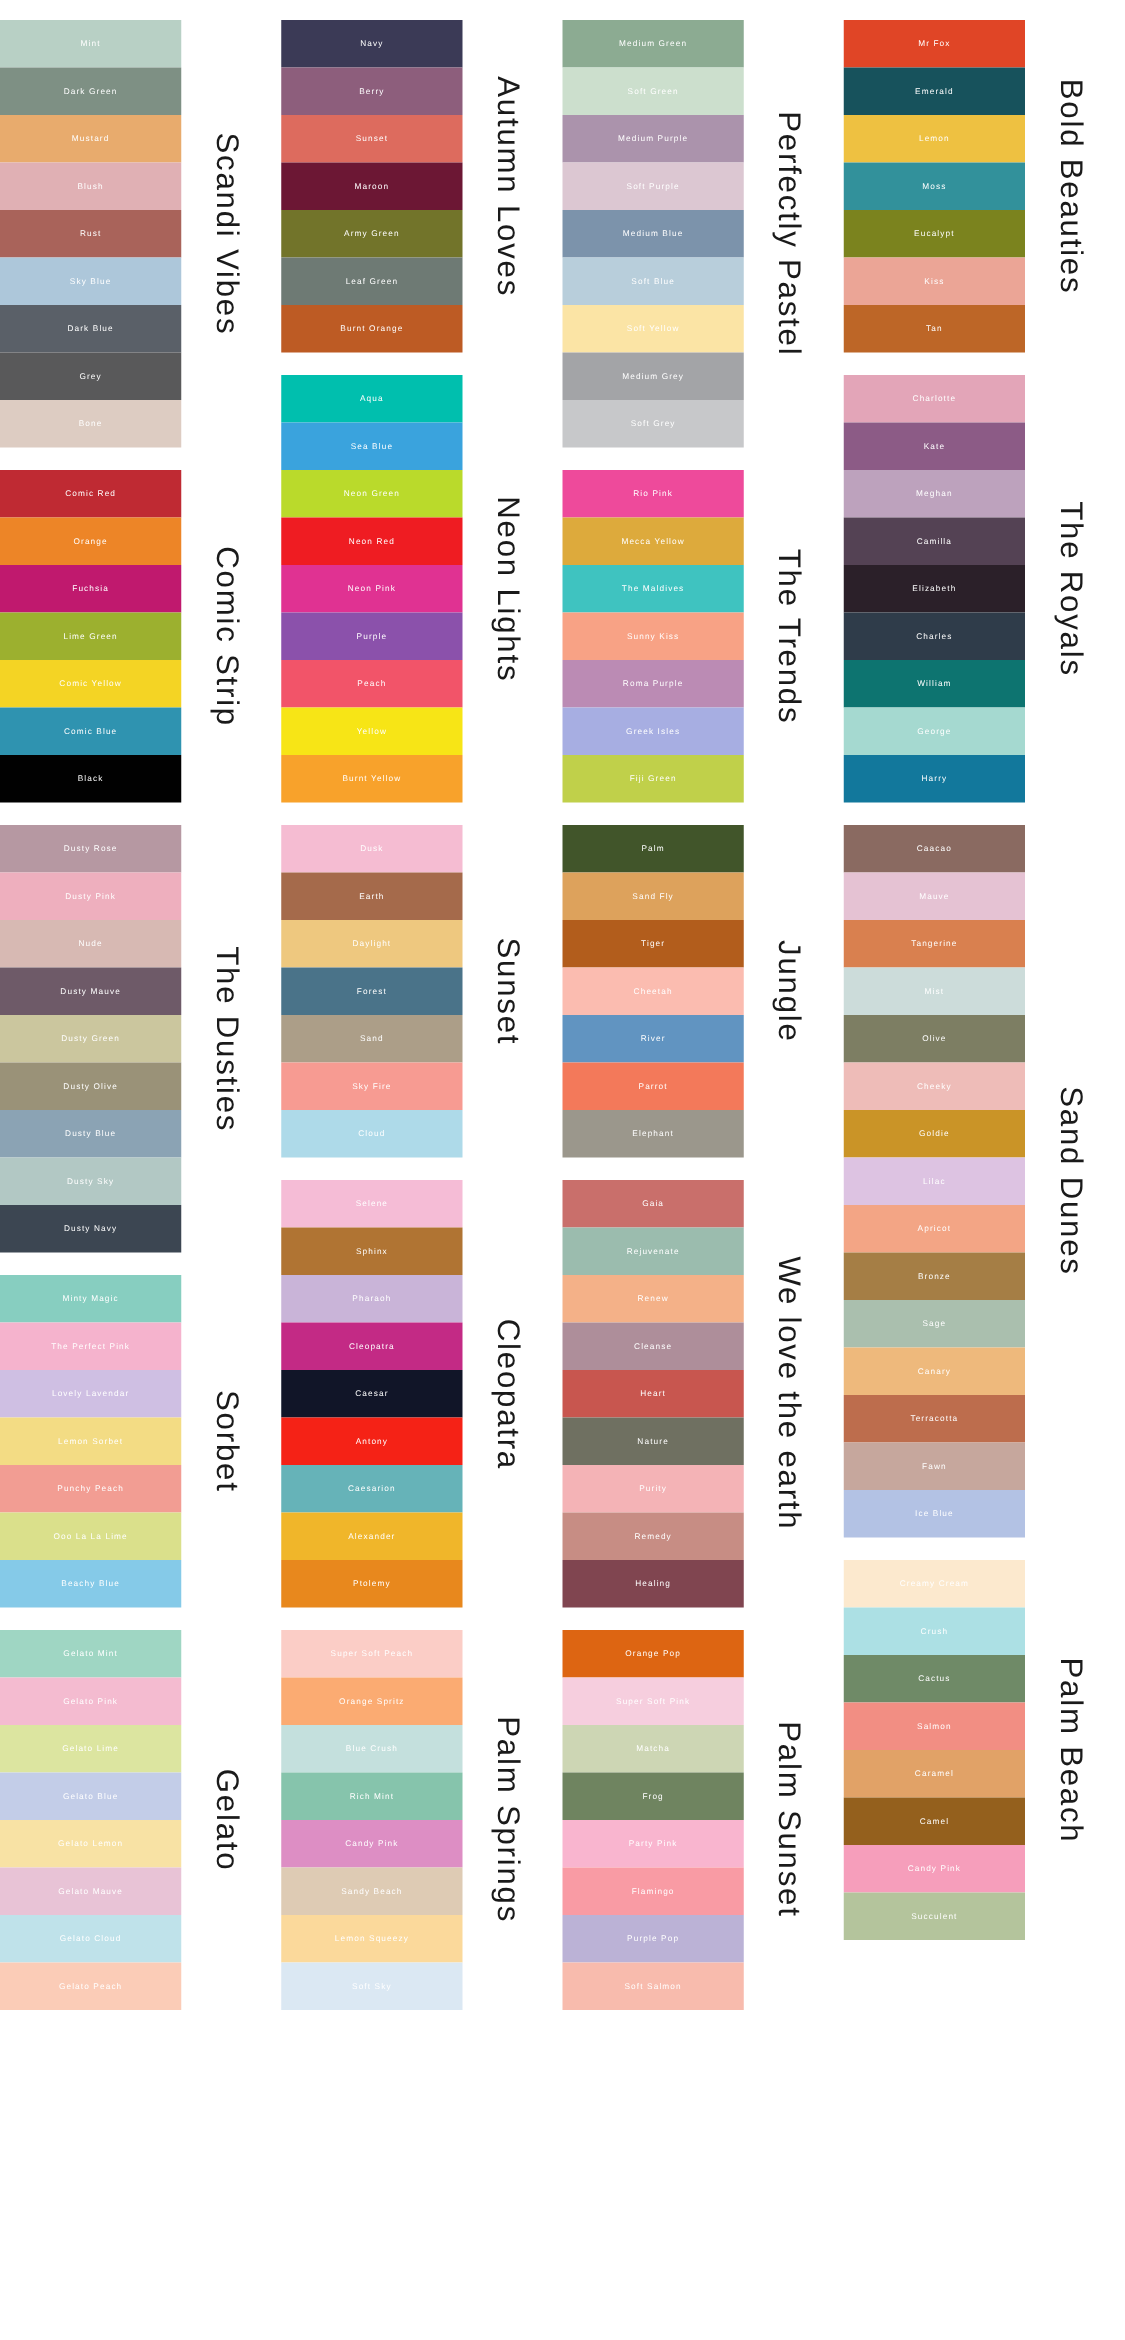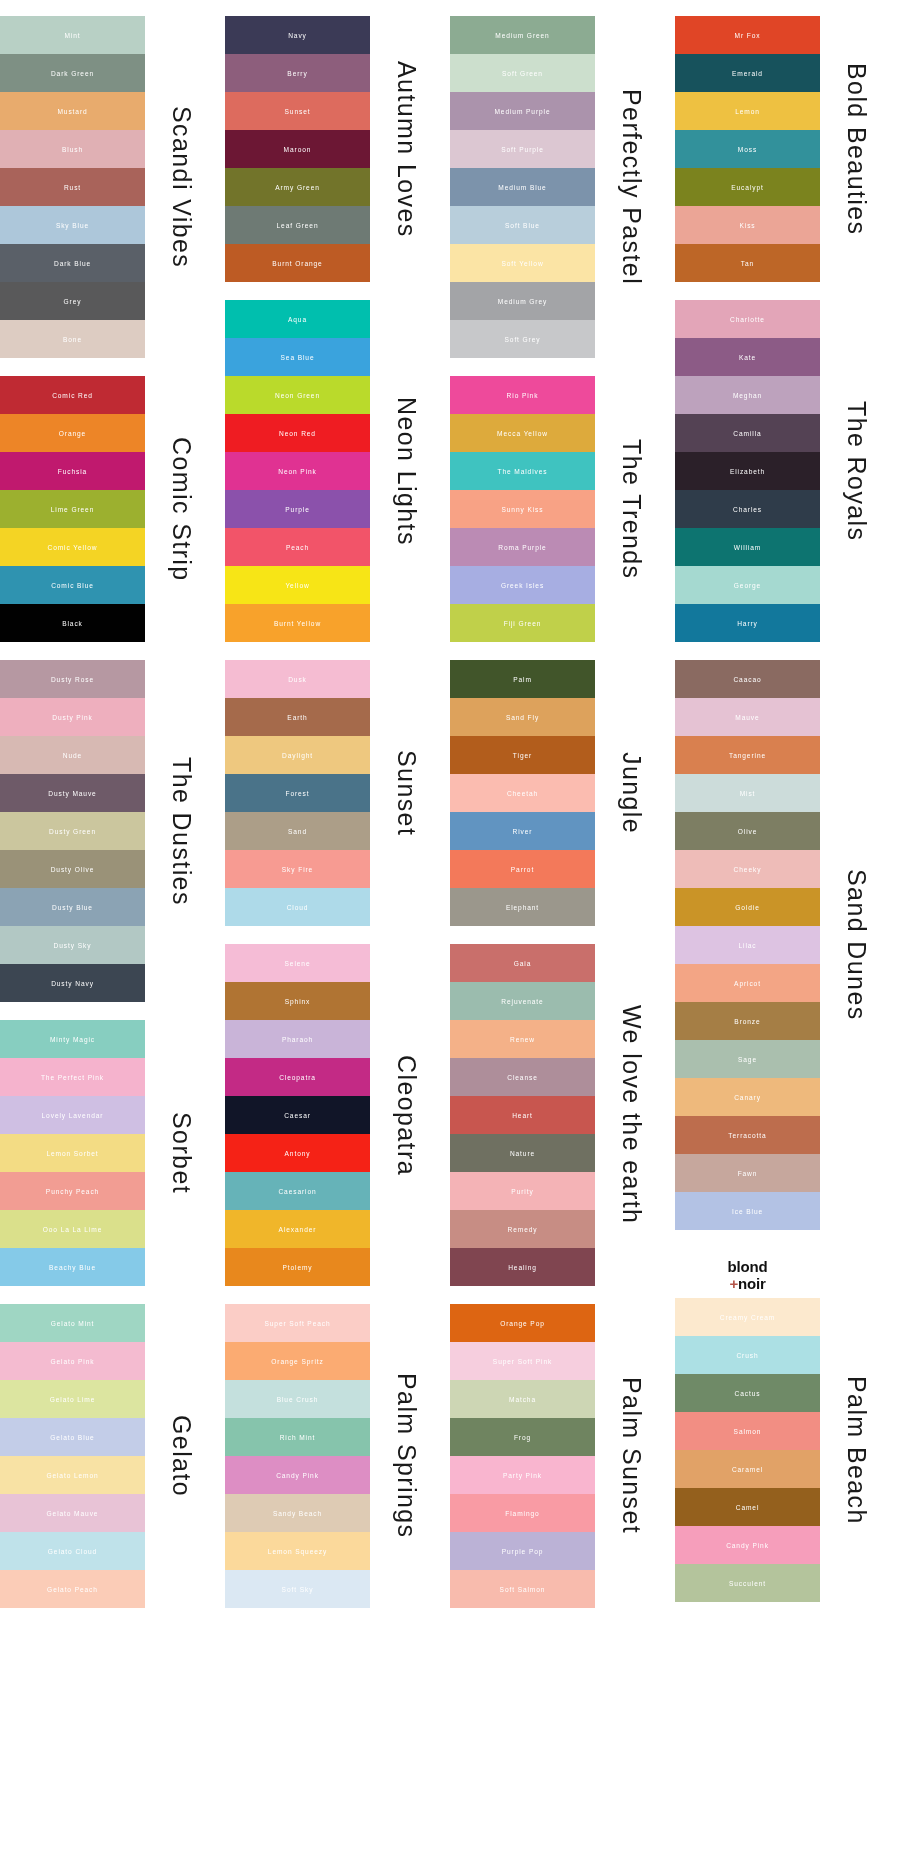--- a/index.html
+++ b/index.html
@@ -680,24 +680,20 @@
           </div>
           <div class="swatch" style="background: rgb(179, 194, 228); color: rgb(255, 255, 255); height: 38px;">
             <span>Ice Blue</span>
           </div>
         </div>
         <div class="ptitle-wrap">
           <div class="ptitle">Sand Dunes</div>
         </div>
       </div>
       <div class="logo-block">
-        <div class="logo">
-          <span class="l1">blond</span>
-          <span class="l2"><span class="plus">+</span><span>noir</span></span>
-        </div>
         <div class="logo-spacer"></div>
       </div>
       <div class="palette">
         <div class="swatches">
           <div class="swatch" style="background: rgb(252, 233, 206); color: rgb(255, 255, 255); height: 38px;">
             <span>Creamy Cream</span>
           </div>
           <div class="swatch" style="background: rgb(172, 224, 228); color: rgb(255, 255, 255); height: 38px;">
             <span>Crush</span>
           </div>

